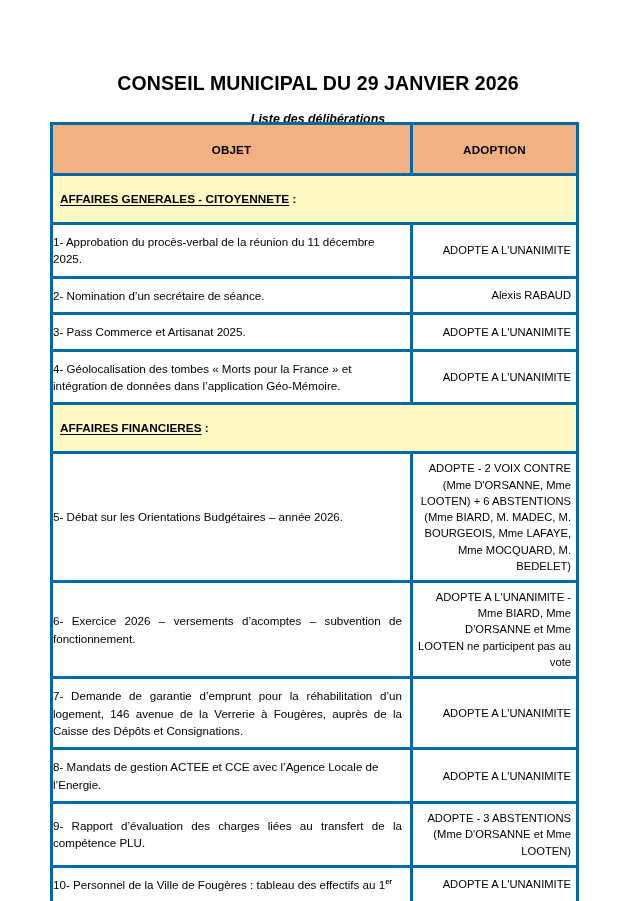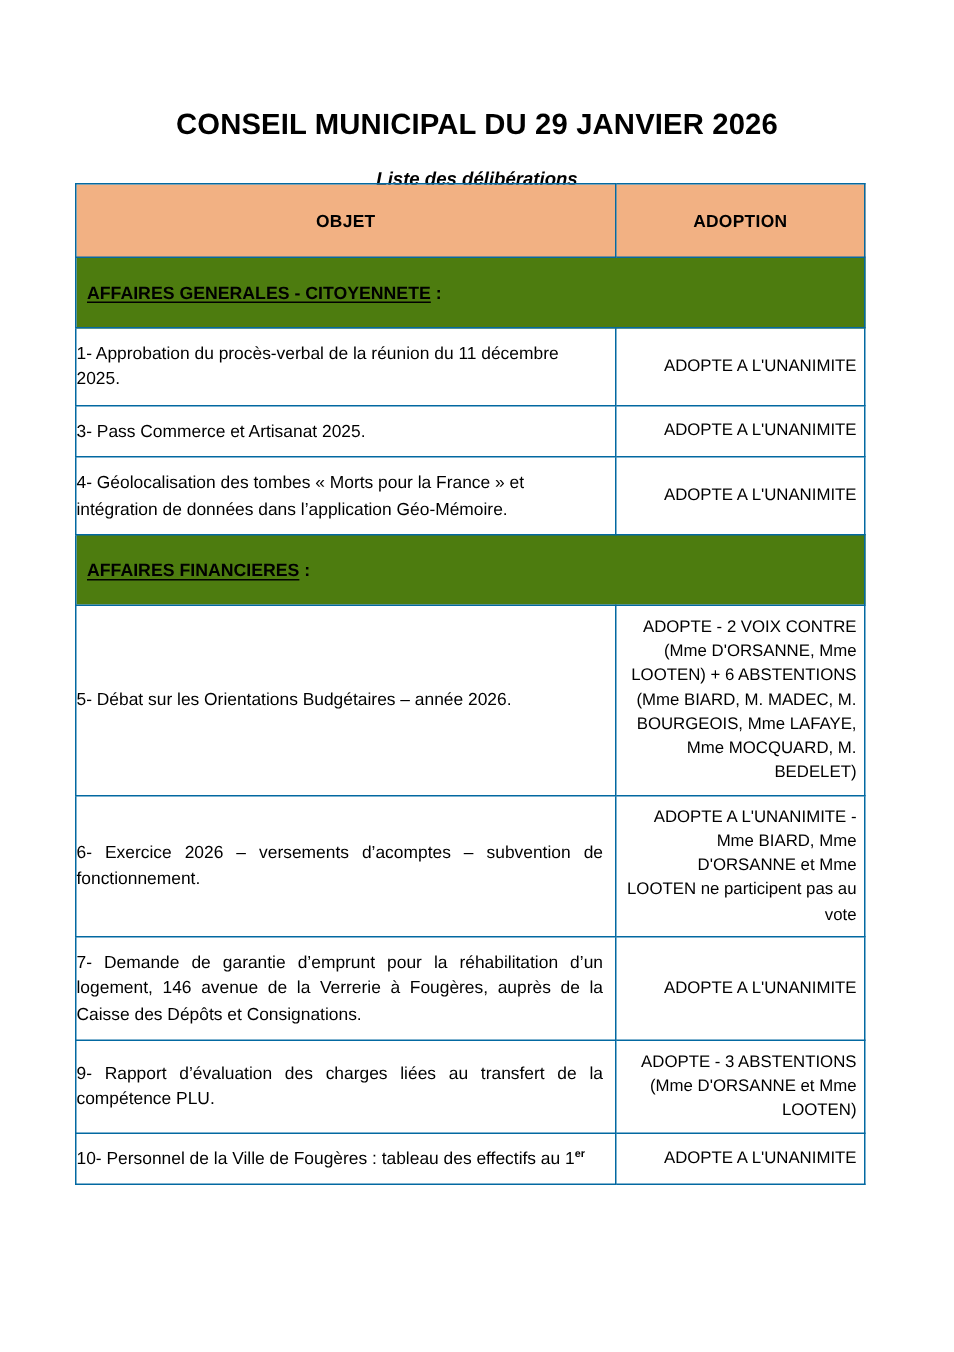--- a/index.html
+++ b/index.html
@@ -48,21 +48,21 @@
   table.delib {
     position: absolute;
     left: 50px;
     top: 122px;
     width: 526px;
     border-collapse: collapse;
     table-layout: fixed;
   }
 
   table.delib td {
-    border: 1px solid #0369a1;
+    border: 3px solid #0369a1;
     vertical-align: middle;
     padding: 0;
     margin-left: 26px;
   }
 
   col.c-objet   { width: 360px; }
   col.c-adopt   { width: 166px; }
 
   
   tr.head-row td {
@@ -70,21 +70,21 @@
     text-align: center;
     font-size: 11.6px;
     font-weight: bold;
     height: 44px;
     padding: 2px 6px;
     letter-spacing: 0.2px;
   }
 
   
   tr.section-row td {
-    background: #4d7c0f;
+    background: #fef9c3;
     height: 38px;
     padding: 4px 8px 4px 7px;
     font-size: 11.8px;
     font-weight: bold;
     vertical-align: middle;
   }
   .section-label u {
     text-decoration: underline;
     text-underline-offset: 2px;
   }
@@ -134,20 +134,24 @@
           <td>ADOPTION</td>
         </tr>
         <tr class="section-row">
           <td colspan="2"><span class="section-label"><u>AFFAIRES GENERALES - CITOYENNETE</u><span> :</span></span></td>
         </tr>
         <tr class="item-row">
           <td class="objet">1- Approbation du procès-verbal de la réunion du 11 décembre 2025.</td>
           <td class="adoption">ADOPTE A L'UNANIMITE</td>
         </tr>
         <tr class="item-row">
+          <td class="objet">2- Nomination d’un secrétaire de séance.</td>
+          <td class="adoption">Alexis RABAUD</td>
+        </tr>
+        <tr class="item-row">
           <td class="objet">3- Pass Commerce et Artisanat 2025.</td>
           <td class="adoption">ADOPTE A L'UNANIMITE</td>
         </tr>
         <tr class="item-row">
           <td class="objet">4- Géolocalisation des tombes « Morts pour la France » et intégration de données dans l’application Géo-Mémoire.</td>
           <td class="adoption">ADOPTE A L'UNANIMITE</td>
         </tr>
         <tr class="section-row">
           <td colspan="2"><span class="section-label"><u>AFFAIRES FINANCIERES</u><span> :</span></span></td>
         </tr>
@@ -157,20 +161,24 @@
         </tr>
         <tr class="item-row">
           <td class="objet justify">6- Exercice 2026 – versements d’acomptes – subvention de fonctionnement.</td>
           <td class="adoption">ADOPTE A L'UNANIMITE - Mme BIARD, Mme D'ORSANNE et Mme LOOTEN ne participent pas au vote</td>
         </tr>
         <tr class="item-row">
           <td class="objet justify">7- Demande de garantie d’emprunt pour la réhabilitation d’un logement, 146 avenue de la Verrerie à Fougères, auprès de la Caisse des Dépôts et Consignations.</td>
           <td class="adoption">ADOPTE A L'UNANIMITE</td>
         </tr>
         <tr class="item-row">
+          <td class="objet">8- Mandats de gestion ACTEE et CCE avec l’Agence Locale de l’Energie.</td>
+          <td class="adoption">ADOPTE A L'UNANIMITE</td>
+        </tr>
+        <tr class="item-row">
           <td class="objet justify">9- Rapport d’évaluation des charges liées au transfert de la compétence PLU.</td>
           <td class="adoption">ADOPTE - 3 ABSTENTIONS (Mme D'ORSANNE et Mme LOOTEN)</td>
         </tr>
         <tr class="item-row">
           <td class="objet"><span>10- Personnel de la Ville de Fougères : tableau des effectifs au 1</span><sup>er</sup></td>
           <td class="adoption">ADOPTE A L'UNANIMITE</td>
         </tr>
       </tbody>
   </table>
 

